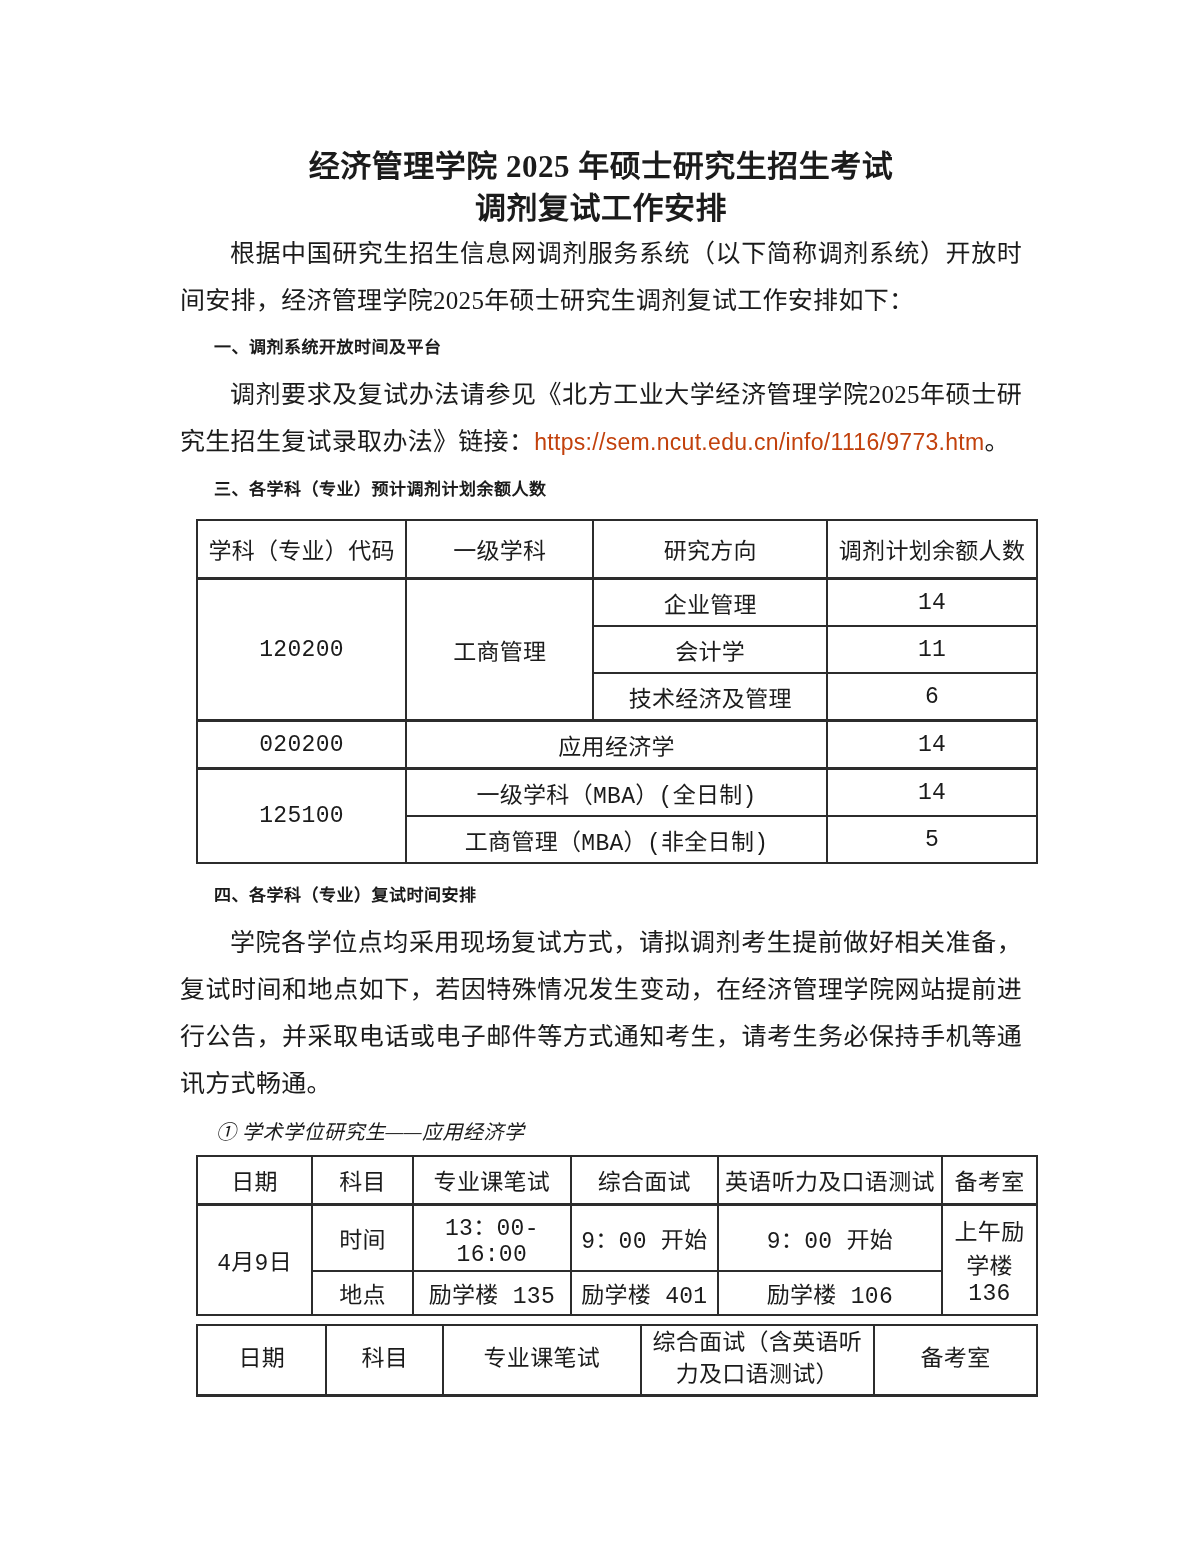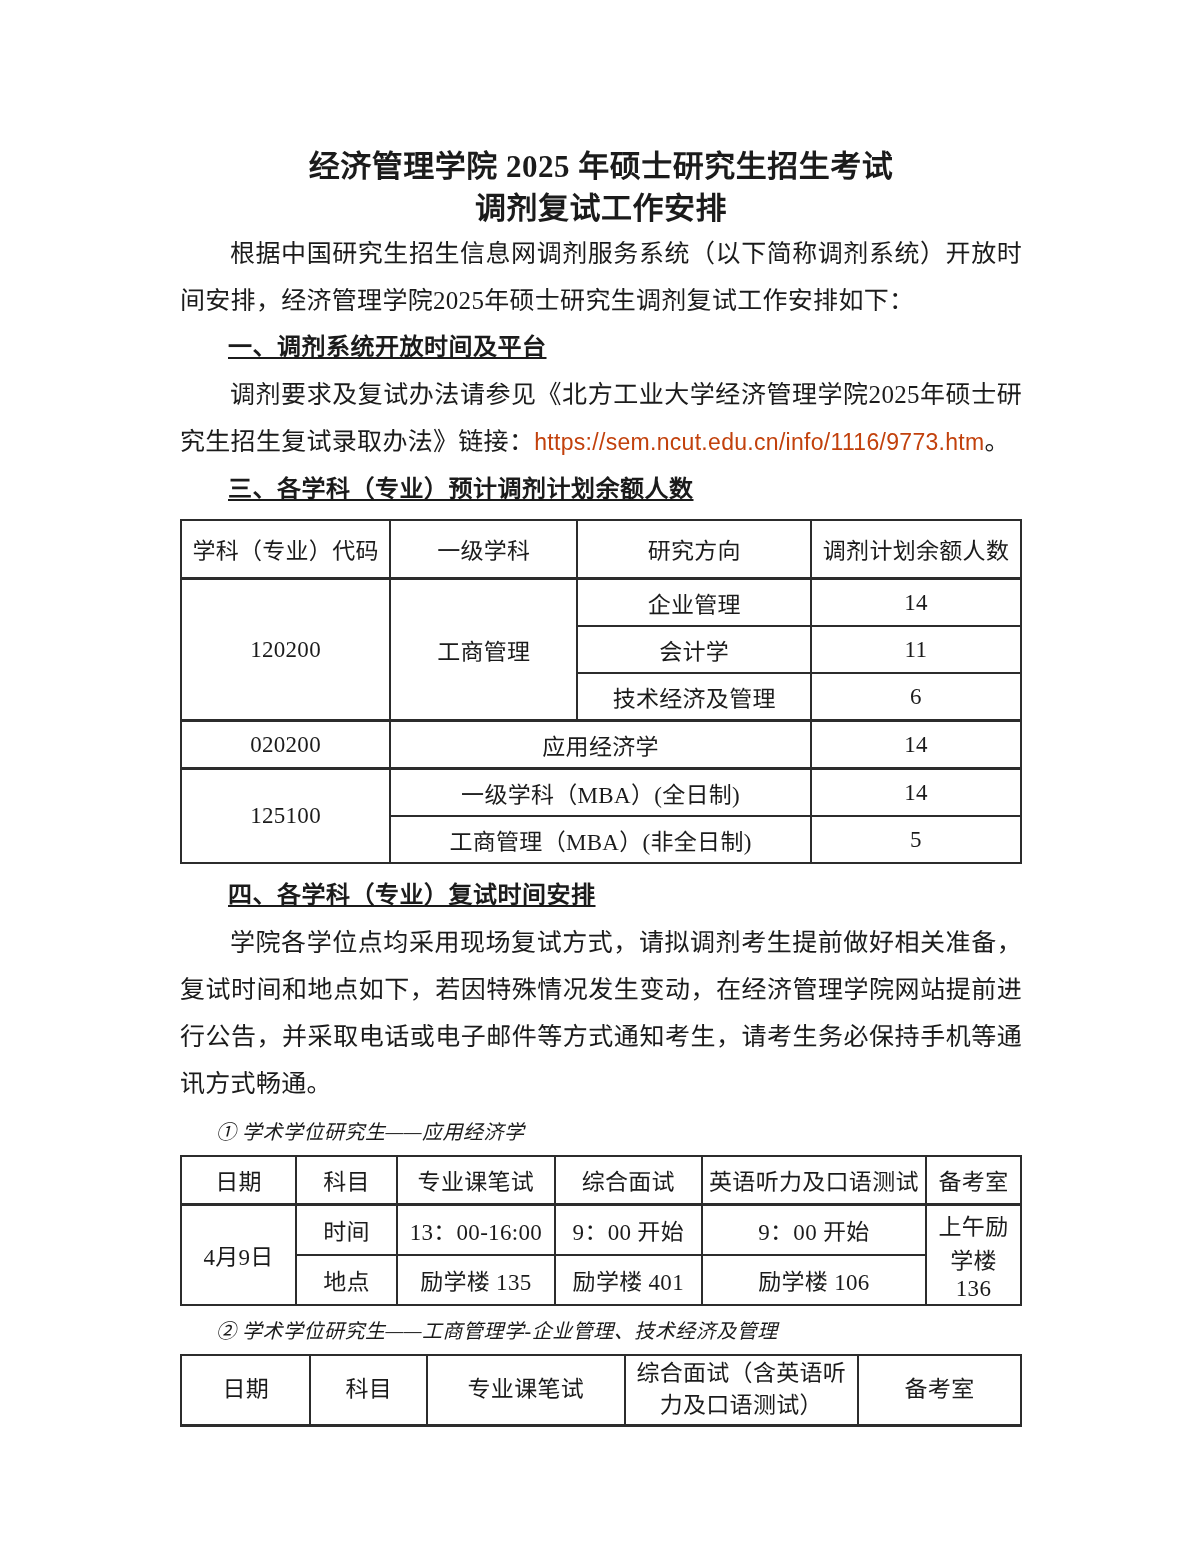--- a/index.html
+++ b/index.html
@@ -31,46 +31,46 @@
   p.body-para {
     margin: 0;
     font-size: 25px;
     line-height: 47px;
     text-indent: 2em;
     text-align: justify;
     letter-spacing: 0.3px;
   }
   h2.sec-heading {
     margin: 0;
-    font-size: 24px;
+    font-size: 17px;
     line-height: 47px;
     font-weight: 700;
     text-indent: 2em;
     letter-spacing: 0.5px;
-    text-decoration: underline;
   }
   .url-link {
     font-family: "Liberation Sans", "DejaVu Sans", sans-serif;
     font-size: 23px;
     color: #c2410c;
     text-decoration: none;
   }
   p.kai-line {
     margin: 8px 0 6px;
     font-size: 20px;
     line-height: 34px;
     text-indent: 1.8em;
     font-style: italic;
     letter-spacing: 0.5px;
   }
   table.doc-table {
     width: 100%;
     border-collapse: collapse;
     table-layout: fixed;
-    margin: 6px 0 8px;
+    margin: 6px 16px 8px;
+    font-family: Liberation Mono, monospace;
   }
   table.doc-table th,
   table.doc-table td {
     border: 2px solid #2c2c2c;
     text-align: center;
     vertical-align: middle;
     font-size: 23px;
     font-weight: 400;
     padding: 2px 4px;
     letter-spacing: 0.3px;
@@ -177,21 +177,20 @@
     </tr>
     <tr>
       <td>地点</td>
       <td>励学楼 135</td>
       <td>励学楼 401</td>
       <td>励学楼 106</td>
     </tr>
   </tbody>
     </table>
 
-  <p class="kai-line">②  学术学位研究生——工商管理学-企业管理、技术经济及管理</p>
 
   <table class="doc-table t3">
     <colgroup>
       <col style="width:15.4%">
         <col style="width:13.9%">
         <col style="width:23.5%">
         <col style="width:27.8%">
         <col style="width:19.4%">
     </colgroup>
     <tbody>

